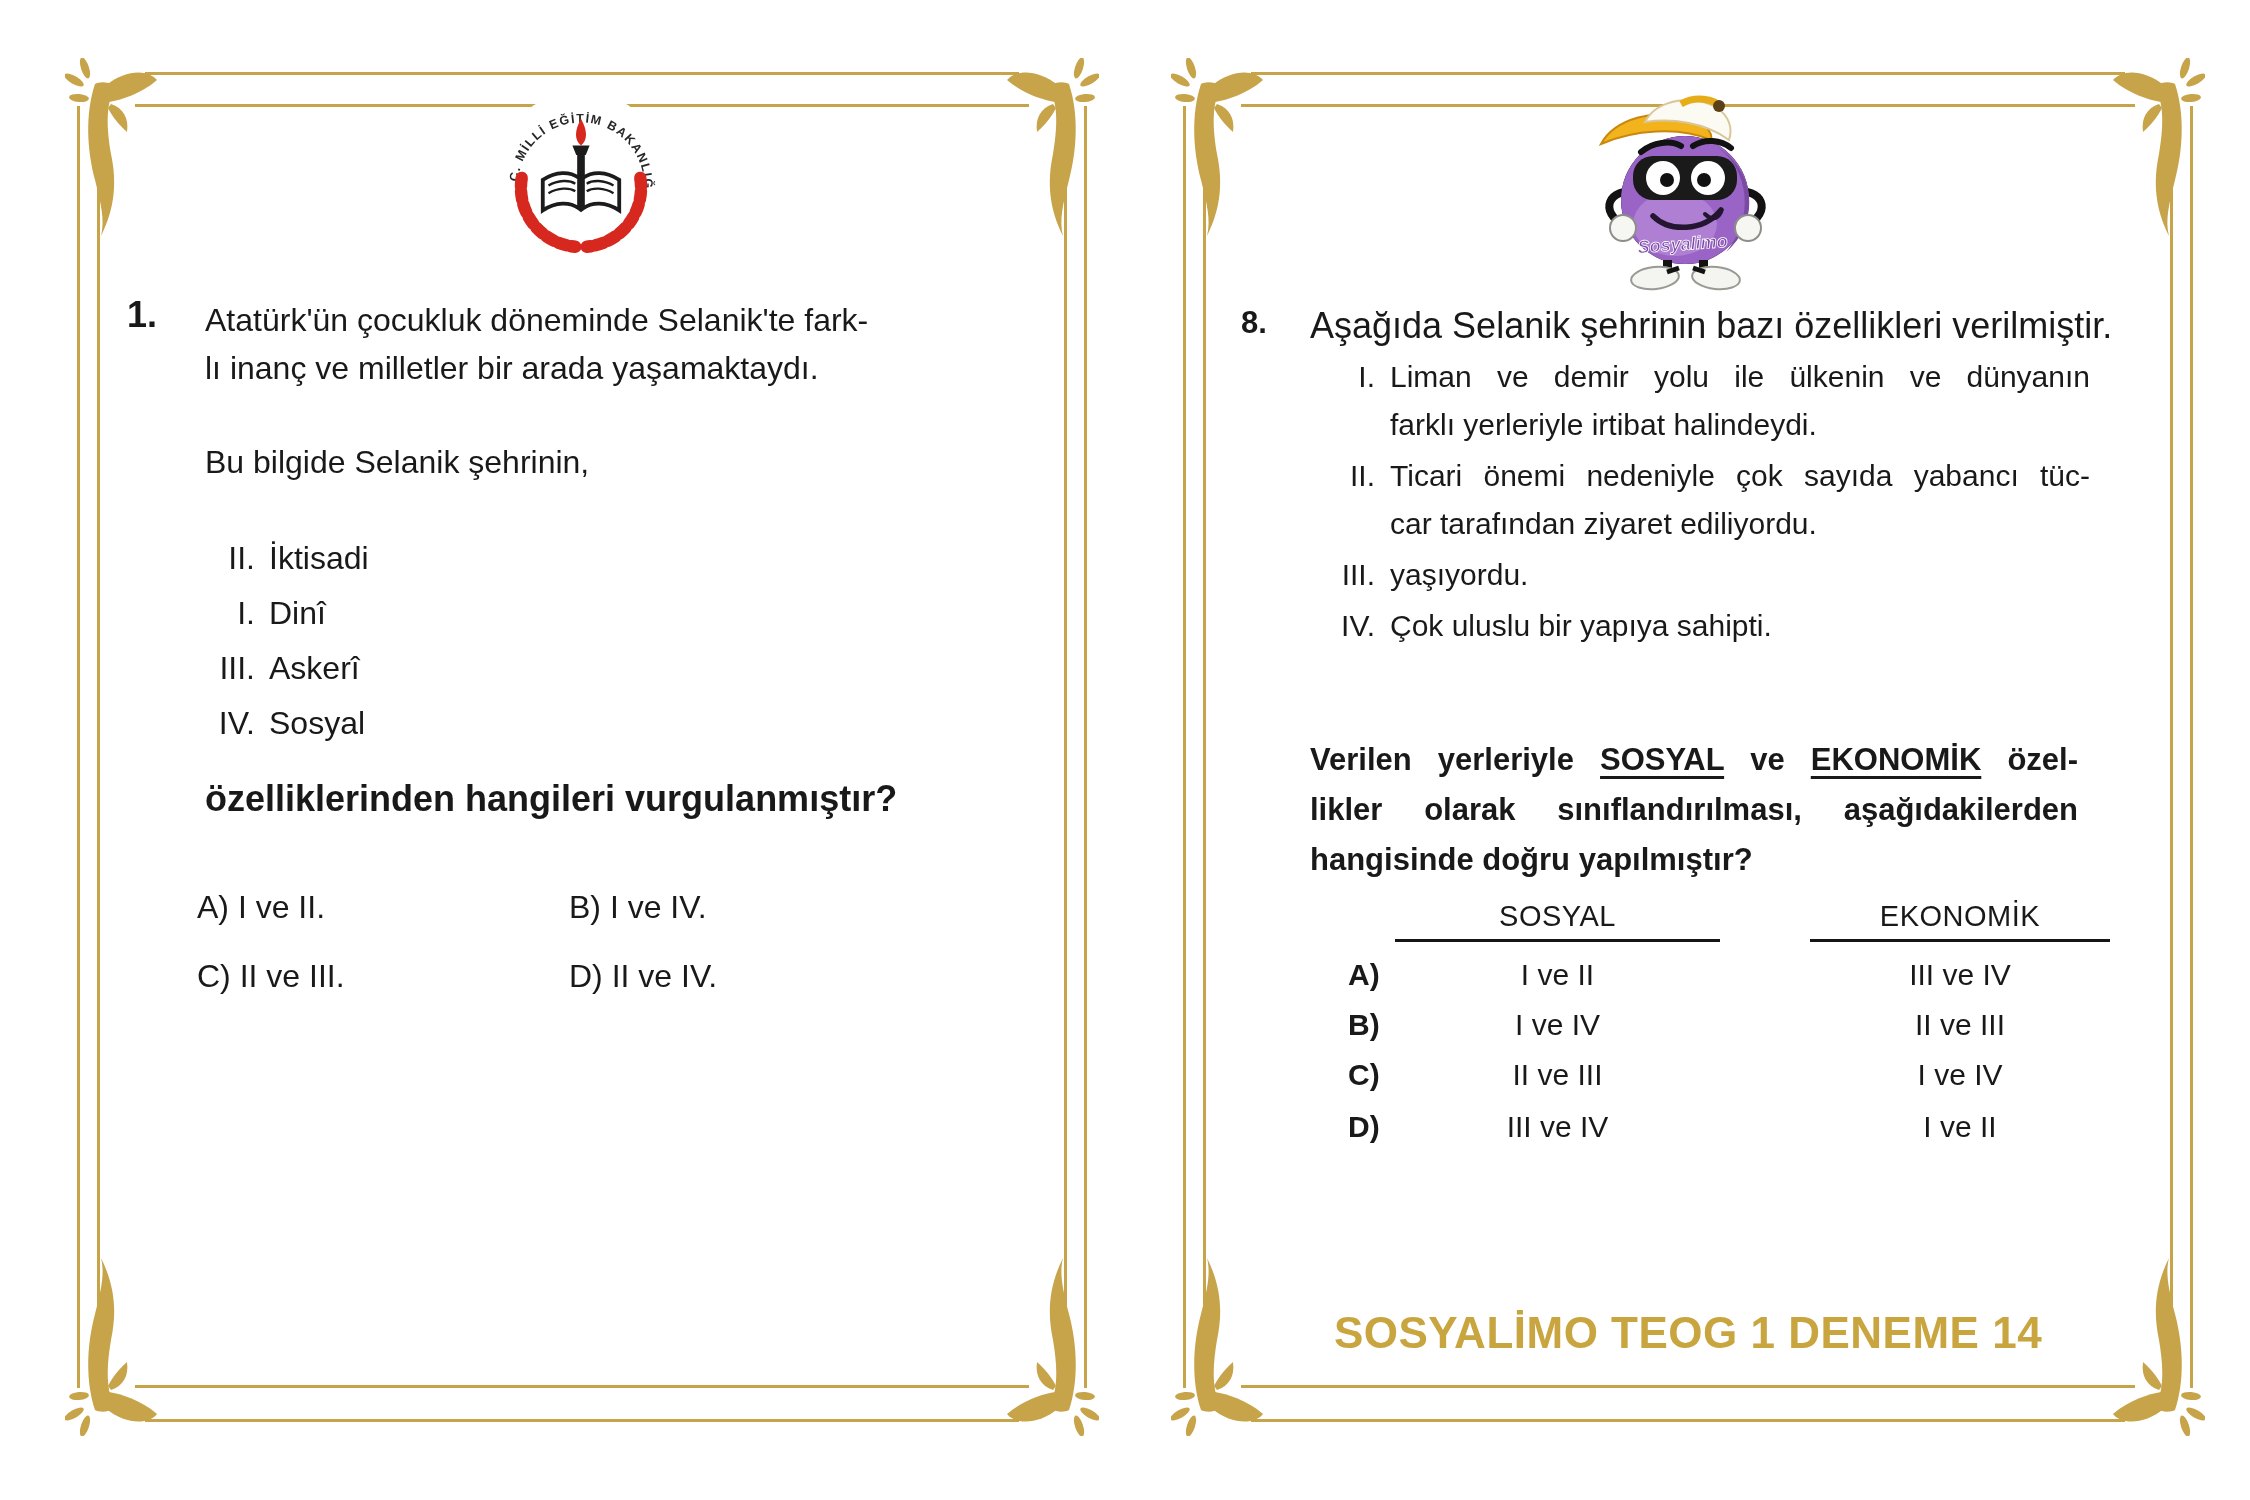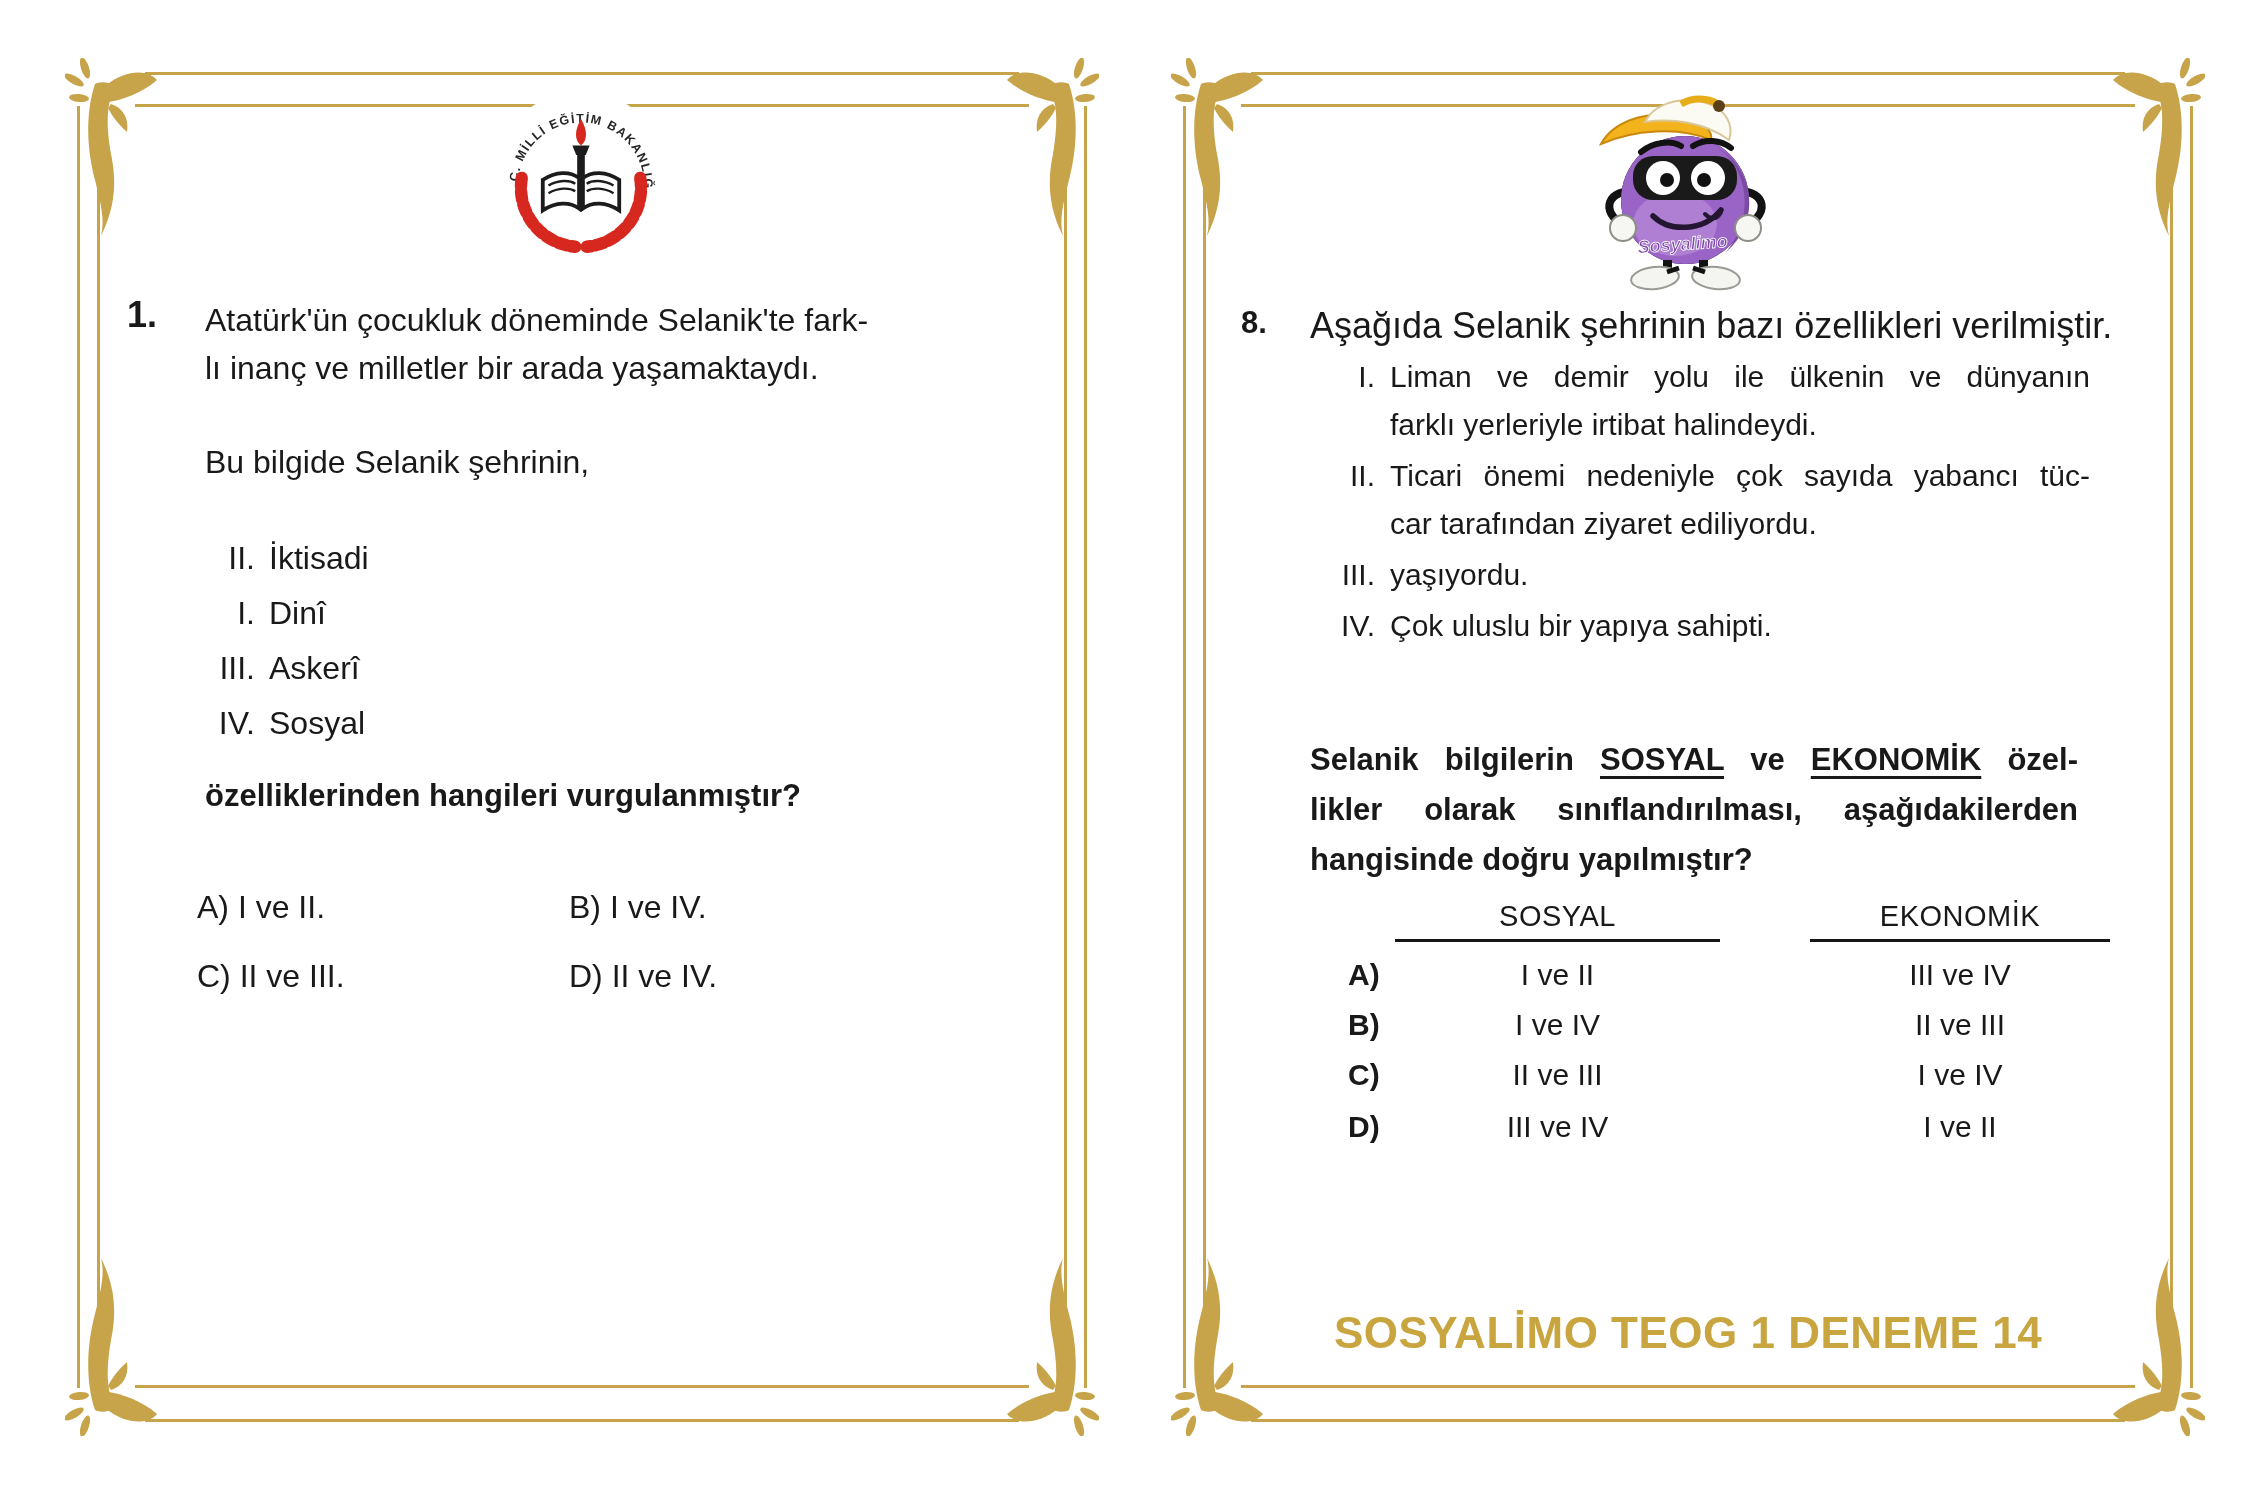--- a/index.html
+++ b/index.html
@@ -28,21 +28,21 @@
   .corner.bl{left:-12px;bottom:-14px;transform:scaleY(-1);}
   .corner.br{right:-12px;bottom:-14px;transform:scale(-1,-1);}
 
   
   .q1-num{position:absolute;left:50px;top:222px;font-size:36px;font-weight:bold;}
   .q1-para{position:absolute;left:128px;top:224px;width:770px;font-size:32px;line-height:48px;}
   .q1-intro{position:absolute;left:128px;top:372px;font-size:32px;font-weight:normal;}
   .q1-list{position:absolute;left:0;top:468px;font-size:32px;}
   .q1-list .row{height:55px;}
   .q1-list .rn{display:inline-block;width:178px;text-align:right;margin-right:14px;}
-  .q1-stem{position:absolute;left:128px;top:706px;font-size:31px;font-weight:bold;}
+  .q1-stem{position:absolute;left:128px;top:706px;font-size:36px;font-weight:bold;}
   .q1-options{position:absolute;left:120px;top:812px;display:grid;grid-template-columns:372px auto;row-gap:23px;font-size:32px;line-height:46px;}
 
   
   .q8-num{position:absolute;left:58px;top:233px;font-size:31px;font-weight:bold;}
   .q8-intro{position:absolute;left:127px;top:233px;font-size:36px;}
   .q8-items{position:absolute;left:0;top:281px;font-size:30px;line-height:48px;}
   .qitem{margin-bottom:3px;white-space:nowrap;}
   .qitem .rn{display:inline-block;width:192px;text-align:right;margin-right:15px;vertical-align:top;}
   .qitem .itx{display:inline-block;width:700px;white-space:normal;vertical-align:top;}
   .qitem .l1,.qitem .l2{display:block;}
@@ -237,21 +237,21 @@
     </div>
     <div class="qitem">
       <span class="rn">III.</span><span class="itx"><span class="l2">yaşıyordu.</span></span>
     </div>
     <div class="qitem">
       <span class="rn">IV.</span><span class="itx"><span class="l1">Çok uluslu bir yapıya sahipti.</span></span>
     </div>
   </div>
 
   <div class="q8-stem">
-    <div class="just"><span>Selanik bilgilerin </span><span class="uline">SOSYAL</span><span> ve </span><span class="uline">EKONOMİK</span><span> özel-</span></div>
+    <div class="just"><span>Verilen yerleriyle </span><span class="uline">SOSYAL</span><span> ve </span><span class="uline">EKONOMİK</span><span> özel-</span></div>
     <div class="just">likler olarak sınıflandırılması, aşağıdakilerden</div>
     <div>hangisinde doğru yapılmıştır?</div>
   </div>
 
   <div class="qtable">
     <div class="hdr h1">SOSYAL</div>
     <div class="hdr h2">EKONOMİK</div>
 
     <div class="tlabel r0">A)</div>
     <div class="tc1 r0">I ve II</div>

